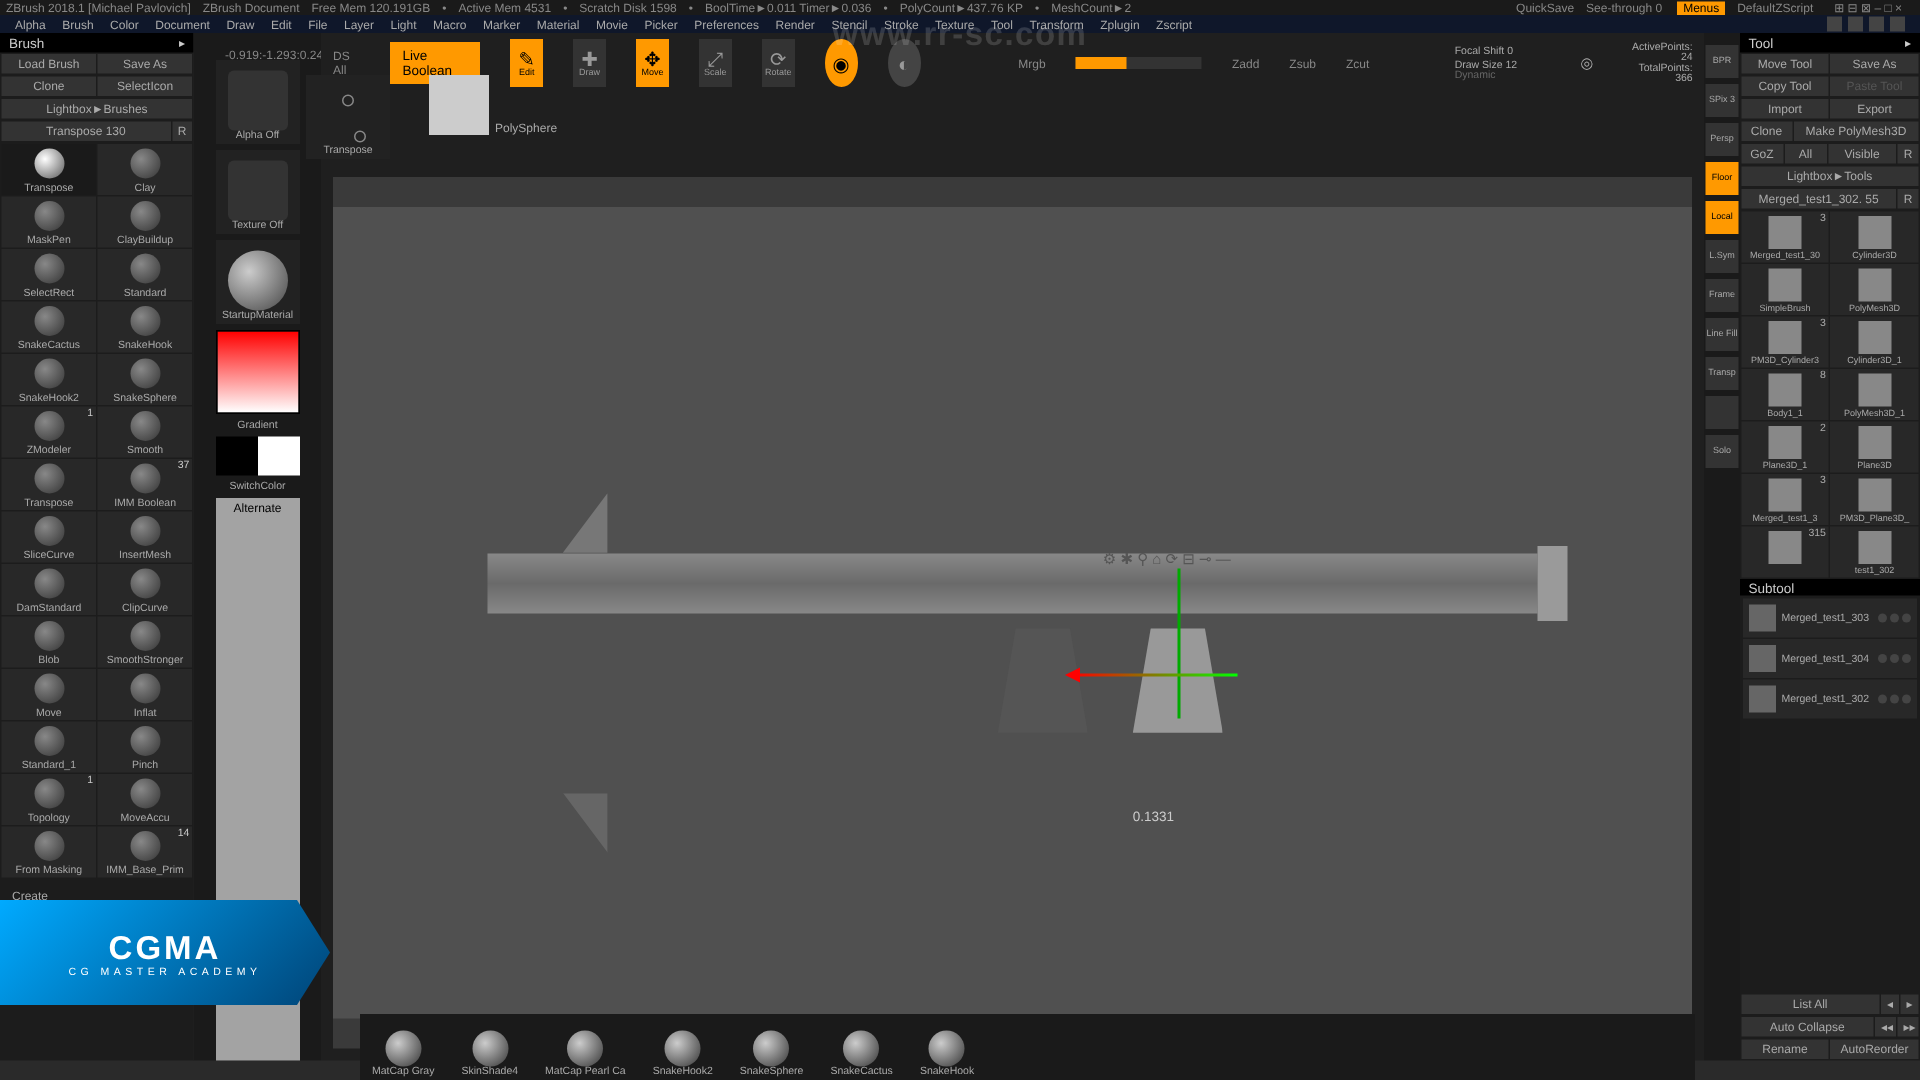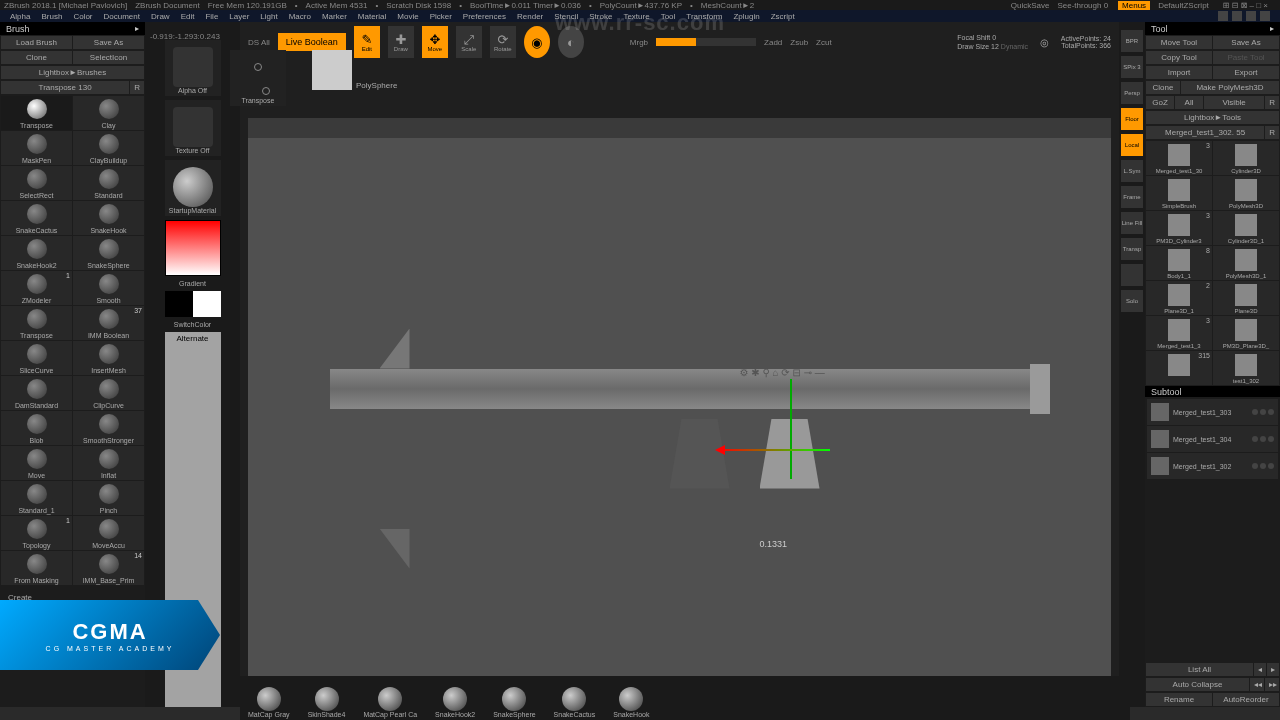--- a/index.html
+++ b/index.html
@@ -26,21 +26,21 @@
 .brush.active .ico{background:radial-gradient(circle at 35% 35%,#fff,#555)}
 .create-list{padding:4px 8px;font-size:8px}
 .create-list div{padding:3px 0;color:#aaa}
 .midcol{width:95px;background:#1a1a1a;display:flex;flex-direction:column;align-items:center;padding-top:18px;gap:4px}
 .midcol .tile{width:56px;height:56px;background:#222;display:flex;flex-direction:column;align-items:center;justify-content:flex-end;font-size:7px;padding:2px}
 .midcol .tile .shape{width:40px;height:40px;background:#333;border-radius:4px}
 .colorpick{width:56px;height:56px;background:linear-gradient(to bottom,red,#fff);border:1px solid #000}
 .swatches{display:flex;width:56px;height:26px}
 .swatches div{flex:1}
 .centercol{flex:1;position:relative;background:#1f1f1f;display:flex;flex-direction:column}
-.topbar{height:40px;display:flex;align-items:center;padding:0 8px;gap:8px}
+.topbar{height:40px;display:flex;align-items:center;padding:0 8px;gap:20px}
 .topbar .lbl{font-size:8px;color:#888}
 .tbtn{width:26px;height:32px;background:#333;display:flex;flex-direction:column;align-items:center;justify-content:center;font-size:6px;color:#999;cursor:pointer}
 .tbtn.active{background:#f90;color:#000}
 .tbtn .i{font-size:13px;line-height:1}
 .liveboolean{background:#f90;color:#000;padding:4px 8px;font-size:9px;cursor:pointer}
 .sliderarea{display:flex;flex-direction:column;gap:2px;margin-left:auto;font-size:7px}
 .slider{width:100px;height:8px;background:#333;position:relative}
 .slider .fill{height:100%;background:#666}
 .canvas-wrap{flex:1;position:relative;background:#3a3a3a;margin:0 8px 8px}
 .canvas{position:absolute;inset:20px 0;background:#505050;display:flex;align-items:center;justify-content:center}

